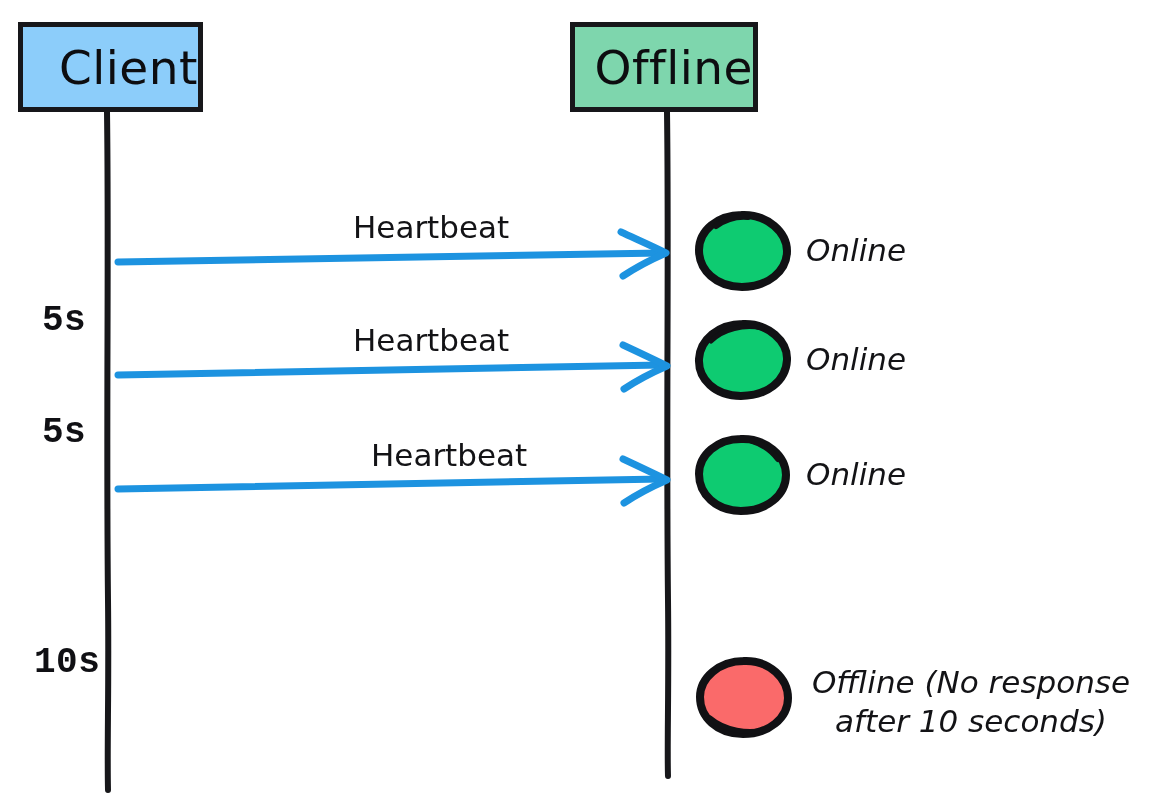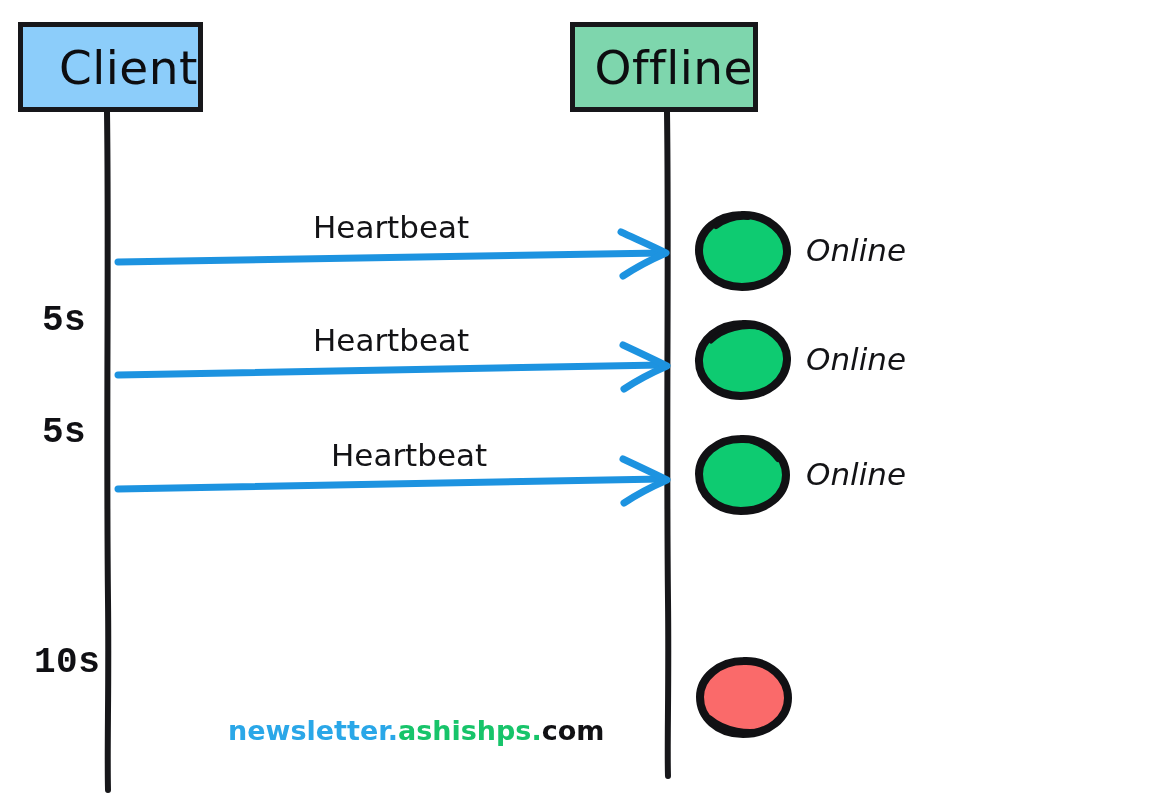--- a/index.html
+++ b/index.html
@@ -40,20 +40,21 @@
     line-height: 1;
     white-space: nowrap;
   }
   .msg-label {
     position: absolute;
     font-family: "DejaVu Sans", sans-serif;
     font-size: 31px;
     color: #131316;
     white-space: nowrap;
     line-height: 1;
+    margin-left: 40px;
   }
   .tick-label {
     position: absolute;
     font-family: Liberation Mono, monospace;
     font-size: 36px;
     font-weight: bold;
     color: #101014;
     white-space: nowrap;
     line-height: 1;
     letter-spacing: 0.5px;
@@ -164,20 +165,18 @@
 
   <div class="tick-label" style="left:34px; top:645px;">10s</div>
 
   <div class="status-label" style="left:806px; top:235px;">Online</div>
 
   <div class="status-label" style="left:806px; top:344px;">Online</div>
 
   <div class="status-label" style="left:806px; top:459px;">Online</div>
 
   <div class="status-label multi" style="left:786px; top:663px; width:370px;">
-    <br>
+    <span>Offline (No response</span><br>
+    <span>after 10 seconds)</span>
   </div>
 
-  <div class="watermark" style="left:228px; top:717px;">
-    <span class="wm-a">newsletter</span><span class="wm-a">.</span><span class="wm-b">ashishps</span><span class="wm-b">.</span><span class="wm-c">com</span>
-  </div>
 
 </div>
 
 </body></html>

